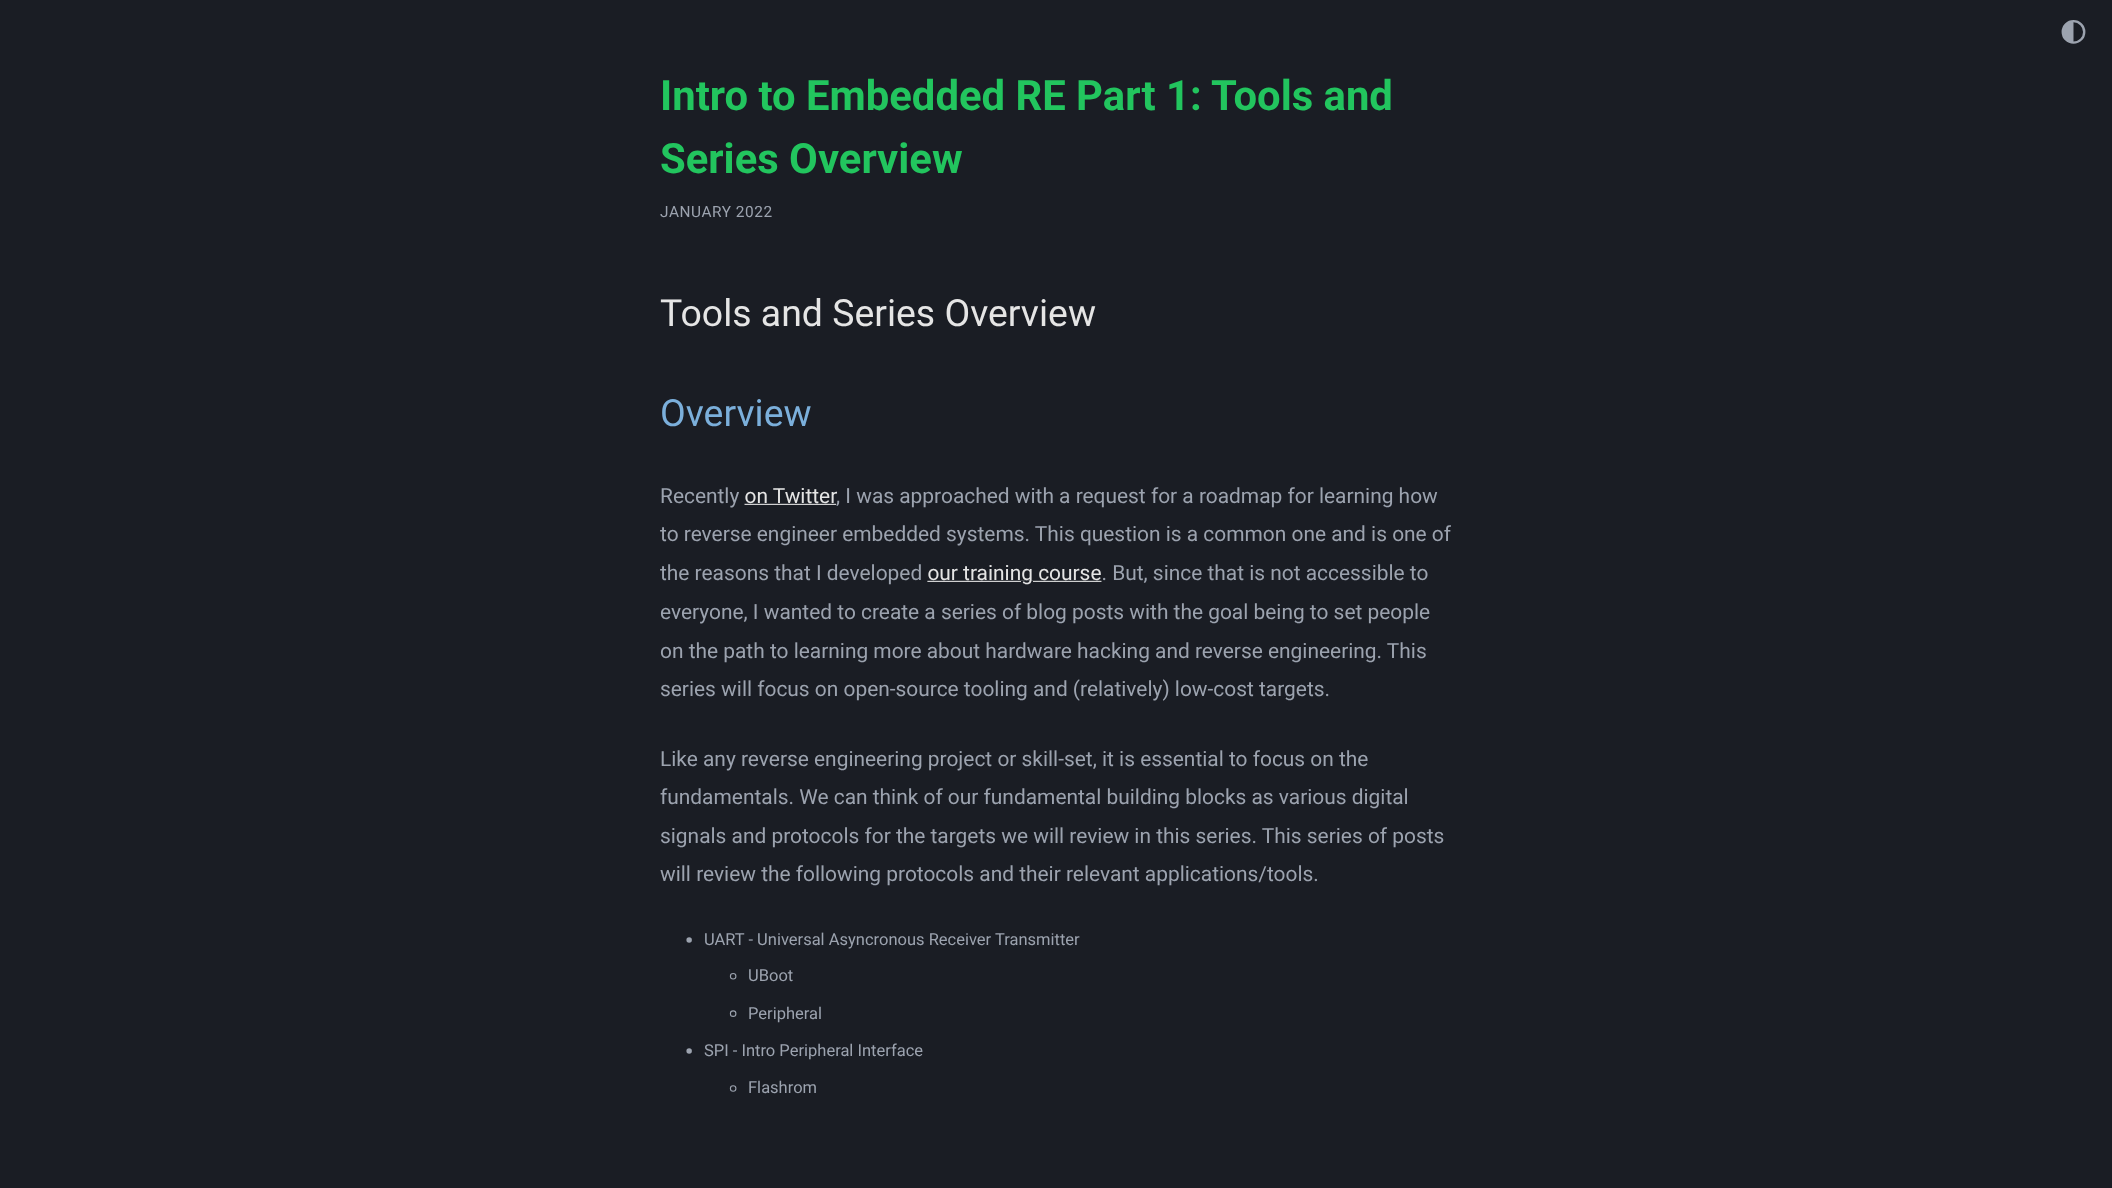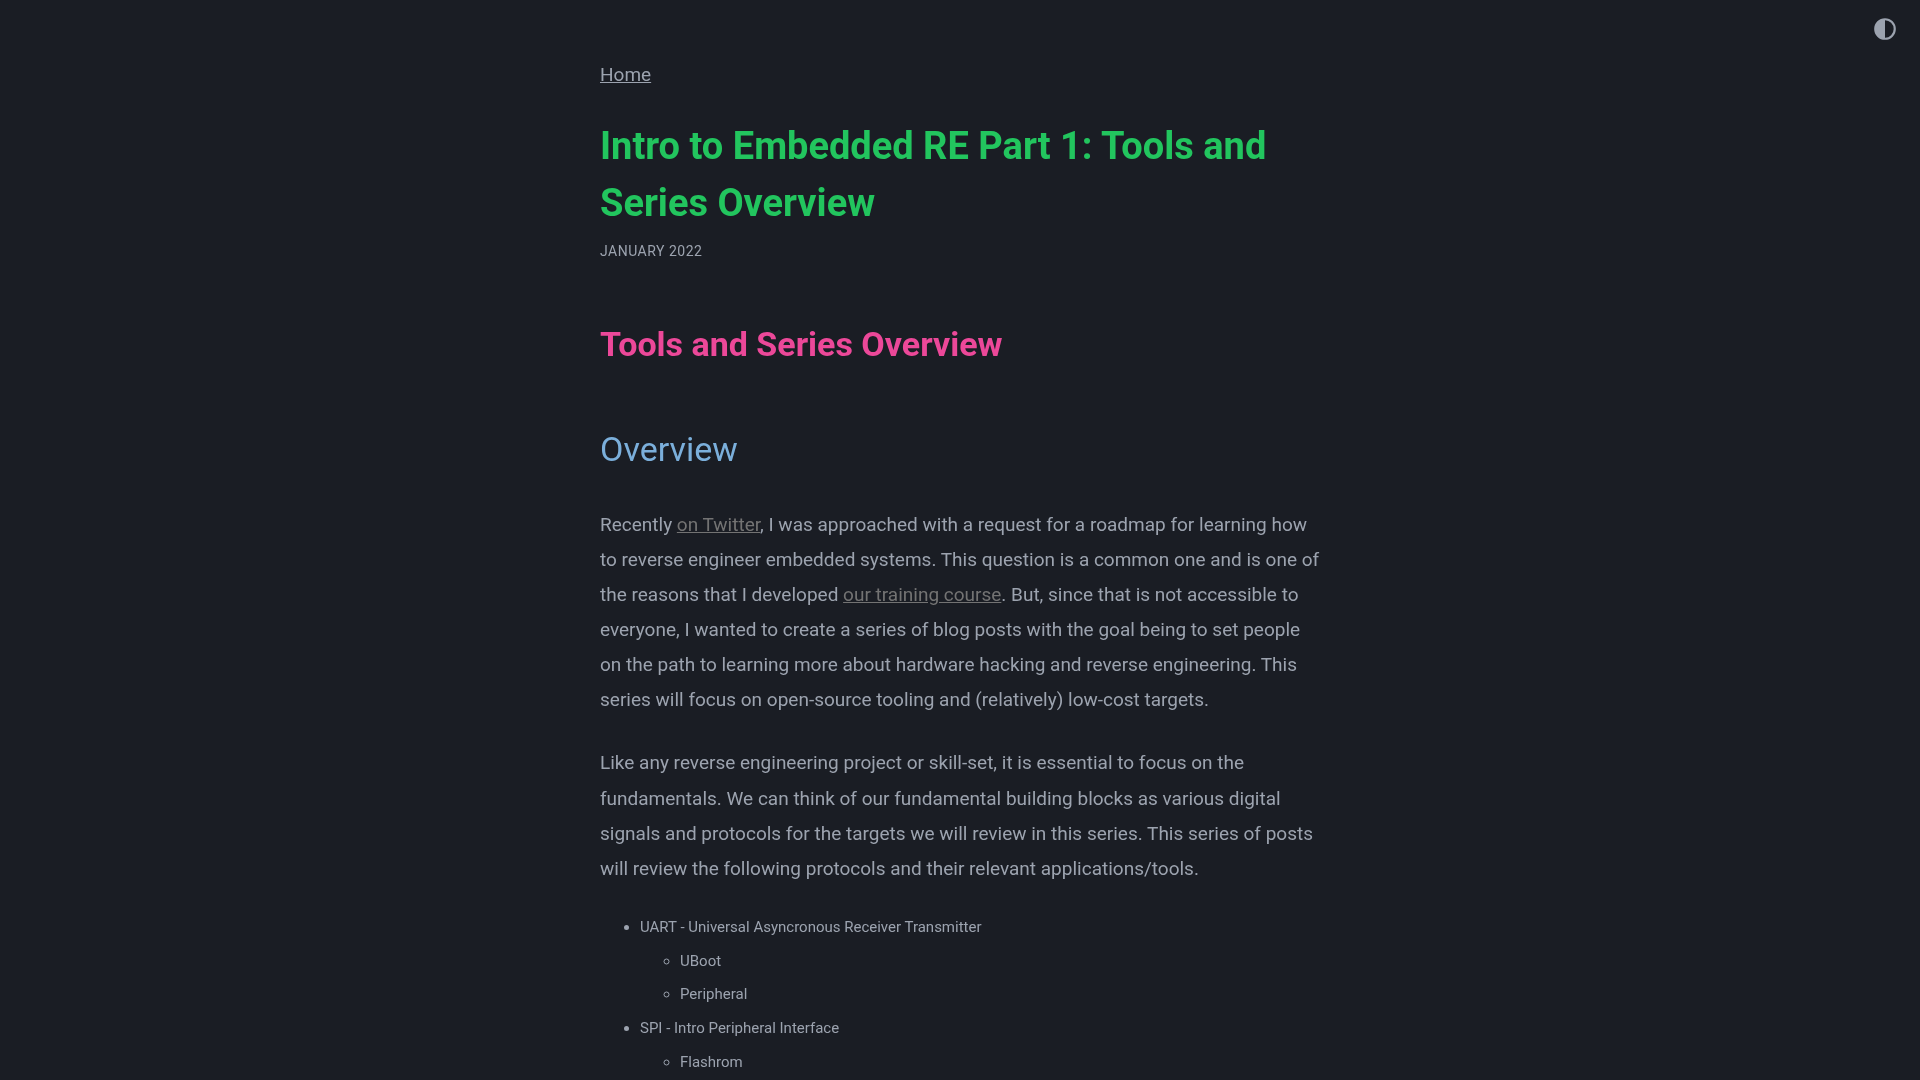--- a/index.html
+++ b/index.html
@@ -51,41 +51,41 @@
     margin-bottom: 8px;
   }
   .date {
     color: #9ca3af;
     font-size: 14px;
     letter-spacing: 0.5px;
     text-transform: uppercase;
     margin-bottom: 54px;
   }
   h2.section-title {
-    color: #ec4899;
+    color: #e5e5e5;
     font-size: 34px;
-    font-weight: 700;
-    margin-bottom: 51px;
+    font-weight: 400;
+    margin-bottom: 36px;
     margin-top: 16px;
   }
   h2.subsection-title {
     color: #7bafdb;
     font-size: 34px;
     font-weight: 400;
     margin-bottom: 30px;
     margin-top: 16px;
   }
   p {
     color: #9ca3af;
     font-size: 19px;
     line-height: 1.85;
     margin-bottom: 28px;
   }
   a.inline-link {
-    color: #737373;
+    color: #e5e5e5;
     text-decoration: underline;
   }
   ul {
     list-style-type: disc;
     padding-left: 40px;
     color: #9ca3af;
   }
   ul ul {
     list-style-type: circle;
     padding-left: 40px;
@@ -99,23 +99,20 @@
 </head>
 <body>
 
 <div class="theme-toggle">
   <svg viewBox="0 0 24 24">
     <path d="M12 2 A10 10 0 0 0 12 22 A10 10 0 0 0 12 2 Z M12 4 A8 8 0 0 1 12 20 Z"></path>
   </svg>
 </div>
 
 <div class="container">
-  <div class="breadcrumb">
-    <a href="#">Home</a>
-  </div>
 
   <h1 class="page-title">Intro to Embedded RE Part 1: Tools and Series Overview</h1>
   <div class="date">JANUARY 2022</div>
 
   <h2 class="section-title">Tools and Series Overview</h2>
 
   <h2 class="subsection-title">Overview</h2>
 
   <p>
     <span>Recently </span><a href="#" class="inline-link">on Twitter</a><span>, I was approached with a request for a roadmap for learning how to reverse engineer embedded systems. This question is a common one and is one of the reasons that I developed </span><a href="#" class="inline-link">our training course</a><span>. But, since that is not accessible to everyone, I wanted to create a series of blog posts with the goal being to set people on the path to learning more about hardware hacking and reverse engineering. This series will focus on open-source tooling and (relatively) low-cost targets.</span>

